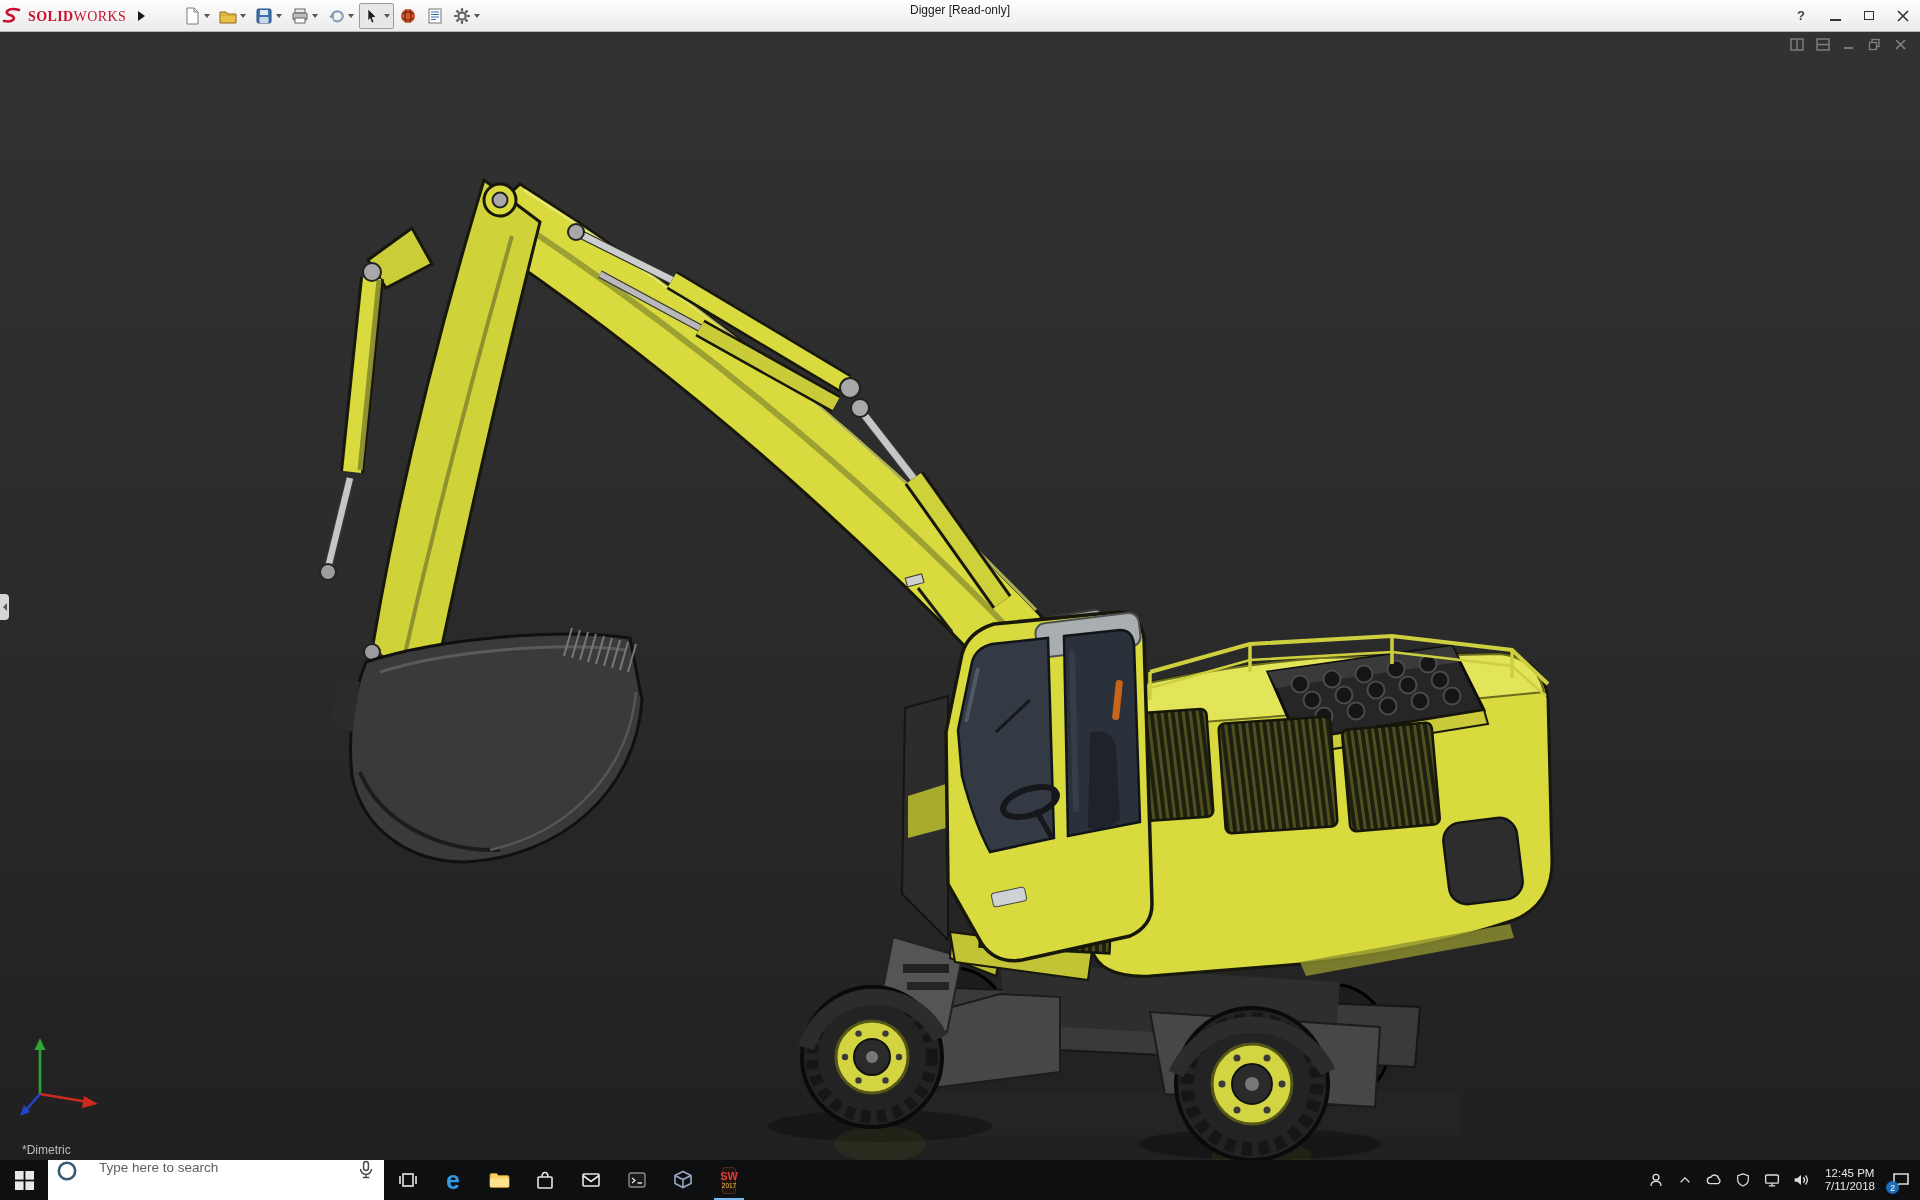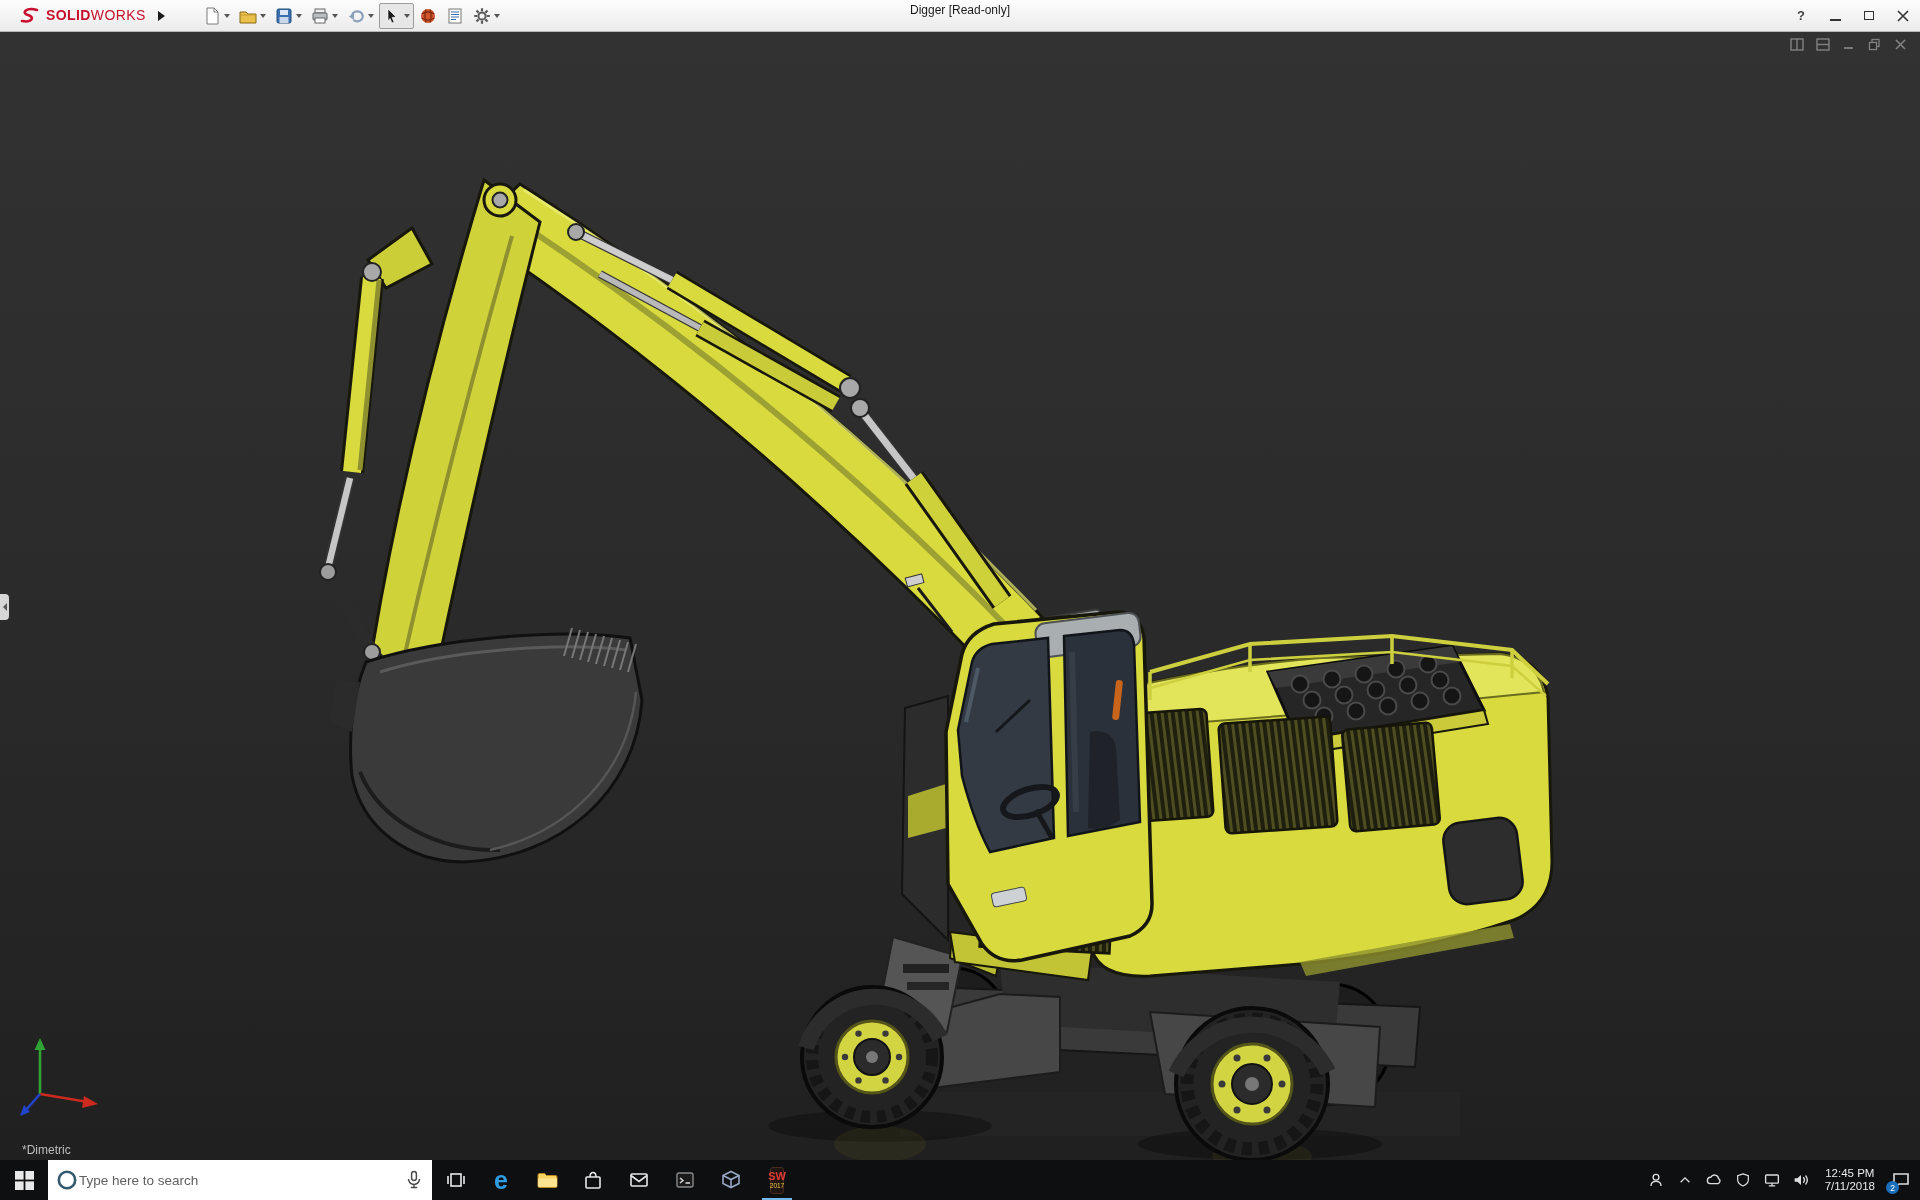--- a/index.html
+++ b/index.html
@@ -3,21 +3,21 @@
 <meta charset="utf-8">
 <style>
   * { margin:0; padding:0; box-sizing:border-box; }
   html,body { width:1920px; height:1200px; overflow:hidden; background:#2a2a2a;
               font-family:"Liberation Sans", sans-serif; }
 
   
   .titlebar { position:absolute; top:0; left:0; width:1920px; height:32px;
     background:linear-gradient(#fdfdfd,#ebebeb); border-bottom:1px solid #b5b5b5;
     display:flex; align-items:center; z-index:40; }
-  .brand { display:flex; align-items:flex-start; padding:0 6px 0 18px; gap:4px; }
+  .brand { display:flex; align-items:flex-end; padding:0 6px 0 0; gap:4px;font-family:Liberation Serif, serif; }
   .brand-name { font-size:14px; letter-spacing:.4px; color:#c8102e; }
   .brand-name .b { font-weight:700; }
   .flyout { width:0; height:0; border-top:5px solid transparent; border-bottom:5px solid transparent;
     border-left:7px solid #1a1a1a; margin:0 6px; }
   .qat { display:flex; align-items:center; margin-left:28px; gap:1px; }
   .tool { height:26px; display:flex; align-items:center; justify-content:center;
     padding:0 3px; border:1px solid transparent; border-radius:2px; }
   .tool.active { border:1px solid #9b9b9b; background:#e7e7e7; }
   .caret { width:0; height:0; border-left:3.5px solid transparent; border-right:3.5px solid transparent;
     border-top:4px solid #555; margin-left:3px; }
@@ -39,21 +39,21 @@
     background:#d6d6d6; border-radius:0 4px 4px 0; display:flex; align-items:center; justify-content:center; }
   .flyout-tab i { width:0; height:0; border-top:4px solid transparent; border-bottom:4px solid transparent;
     border-right:4px solid #555; }
   .triad { position:absolute; left:18px; bottom:42px; }
   .view-label { position:absolute; left:22px; bottom:3px; font-size:12px; color:#bdbdbd; }
 
   
   .taskbar { position:absolute; top:1160px; left:0; width:1920px; height:40px;
     background:#0e0f11; display:flex; align-items:stretch; z-index:50; }
   .start-btn { width:48px; display:flex; align-items:center; justify-content:center; }
-  .search-box { width:384px; background:#ffffff; display:flex; align-items:center; padding:0 8px; gap:1px; }
+  .search-box { width:336px; background:#ffffff; display:flex; align-items:flex-start; padding:0 8px; gap:21px; }
   .search-input { flex:1; border:none; outline:none; font-size:13.5px; color:#222; background:transparent;
     font-family:"Liberation Sans", sans-serif; }
   .search-input::placeholder { color:#5f5f5f; }
   .tb-icons { display:flex; align-items:stretch; }
   .tb-btn { width:46px; display:flex; align-items:center; justify-content:center; position:relative; }
   .edge-e { color:#2f9ce3; font-size:25px; font-weight:700; line-height:1; }
   .sw-tile { width:14px; height:27px; background:#20140f; border:1px solid #4c2a22; border-radius:3px;
     display:flex; flex-direction:column; align-items:center; justify-content:center; }
   .sw-tile .l1 { color:#e03c36; font-weight:700; font-size:11px; line-height:11px; }
   .sw-tile .l2 { color:#f2c84b; font-size:6.5px; line-height:7px; }

